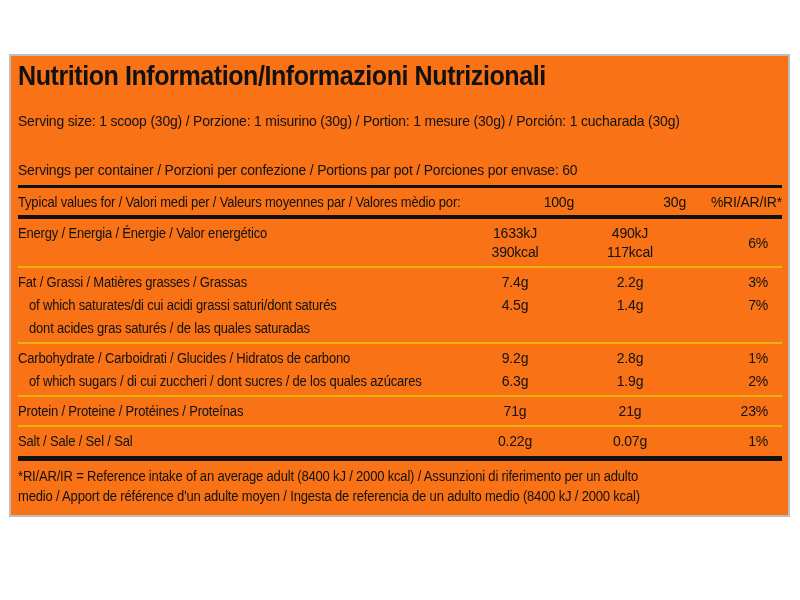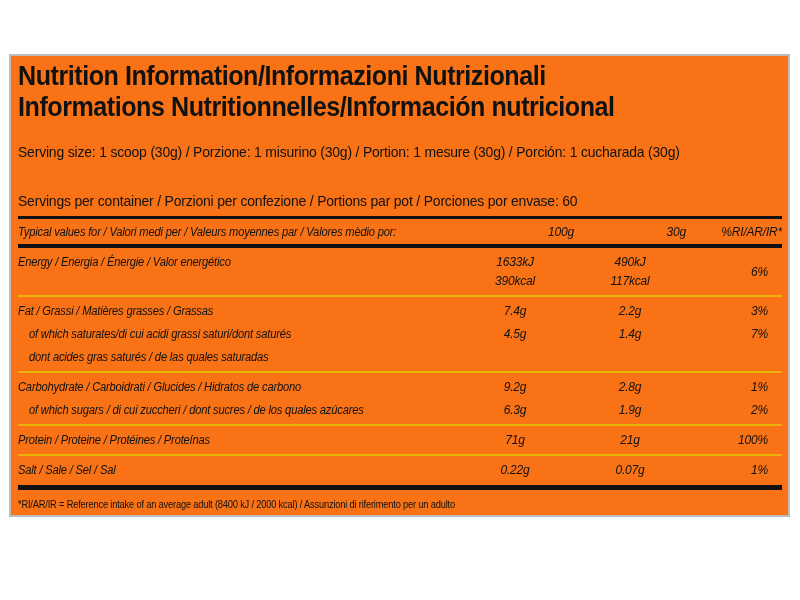--- a/index.html
+++ b/index.html
@@ -13,47 +13,46 @@
     box-sizing:border-box; border:2px solid #bdbdbd; background:#f97316;
     padding:5px 6px 4px 7px; overflow:hidden;
   }
   .cond { display:inline-block; transform:scaleX(0.93); transform-origin:0 50%; white-space:nowrap; }
   .title-line { font-size:27px; font-weight:bold; line-height:31px; letter-spacing:-0.5px; }
   .serving-line { font-size:15px; line-height:21px; letter-spacing:-0.2px;margin-top:28px; }
   .serving-line.first { margin-top:18px; }
   .rule { height:3px; background:#111111; margin-top:5px; }
   table.nutri {
     width:100%; border-collapse:collapse; table-layout:fixed;
-    font-size:12px; letter-spacing:-0.2px; margin-top:0;font-style:italic;
+    font-size:14px; letter-spacing:-0.2px; margin-top:0;
   }
   col.c-label { width:auto; }
   col.c-v1 { width:118px; }
   col.c-v2 { width:112px; }
   col.c-pct { width:96px; }
   th, td { padding:0; font-weight:400; text-align:left; vertical-align:top; }
   thead th { padding:6px 0 5px 0; border-bottom:4px solid #111111; }
   th.num { text-align:right; }
   th.pct { text-align:right; }
   tbody td { padding:5px 0 4px 0; line-height:19px; }
   tbody td.v { text-align:center; white-space:pre-line; }
   tbody td.pct { text-align:right; padding-right:14px; vertical-align:middle; }
   tbody td.label.indent { padding-left:11px; }
   tbody tr.group-start td { border-top:2px solid #eab308; }
   tbody tr.sub td { padding-top:0;margin-top:26px; }
   .footer { border-top:5px solid #111111; margin-top:1px; padding-top:5px;
-            font-size:10px; line-height:20px; letter-spacing:-0.2px; }
+            font-size:14px; line-height:20px; letter-spacing:-0.2px; }
 </style>
 </head>
 <body>
 
 <div class="label-box">
 
   <div>
     <div class="title-line"><span class="cond">Nutrition Information/Informazioni Nutrizionali</span></div>
-    <div class="title-line"><span class="cond">Informations Nutritionnelles/Información nutricional</span></div>
   </div>
 
   <div class="serving-line first"><span class="cond">Serving size: 1 scoop (30g) / Porzione: 1 misurino (30g) / Portion: 1 mesure (30g) / Porción: 1 cucharada (30g)</span></div>
   <div class="serving-line"><span class="cond">Servings per container / Porzioni per confezione / Portions par pot / Porciones por envase: 60</span></div>
 
   <div class="rule"></div>
 
   <table class="nutri">
     <colgroup>
       <col class="c-label">
@@ -105,28 +104,29 @@
         <tr class="sub">
           <td class="label indent"><span class="cond">of which sugars / di cui zuccheri / dont sucres / de los quales azúcares</span></td>
           <td class="v">6.3g</td>
           <td class="v">1.9g</td>
           <td class="pct">2%</td>
         </tr>
         <tr class="group-start">
           <td class="label"><span class="cond">Protein / Proteine / Protéines / Proteínas</span></td>
           <td class="v">71g</td>
           <td class="v">21g</td>
-          <td class="pct">100%</td>
+          <td class="pct">23%</td>
         </tr>
         <tr class="group-start">
           <td class="label"><span class="cond">Salt / Sale / Sel / Sal</span></td>
           <td class="v">0.22g</td>
           <td class="v">0.07g</td>
           <td class="pct">1%</td>
         </tr>
       </tbody>
   </table>
 
   <div class="footer">
     <div><span class="cond">*RI/AR/IR = Reference intake of an average adult (8400 kJ / 2000 kcal)  / Assunzioni di riferimento per un adulto</span></div>
+    <div><span class="cond">medio / Apport de référence d'un adulte moyen / Ingesta de referencia de un adulto medio (8400 kJ / 2000 kcal)</span></div>
   </div>
 
 </div>
 
 </body></html>

